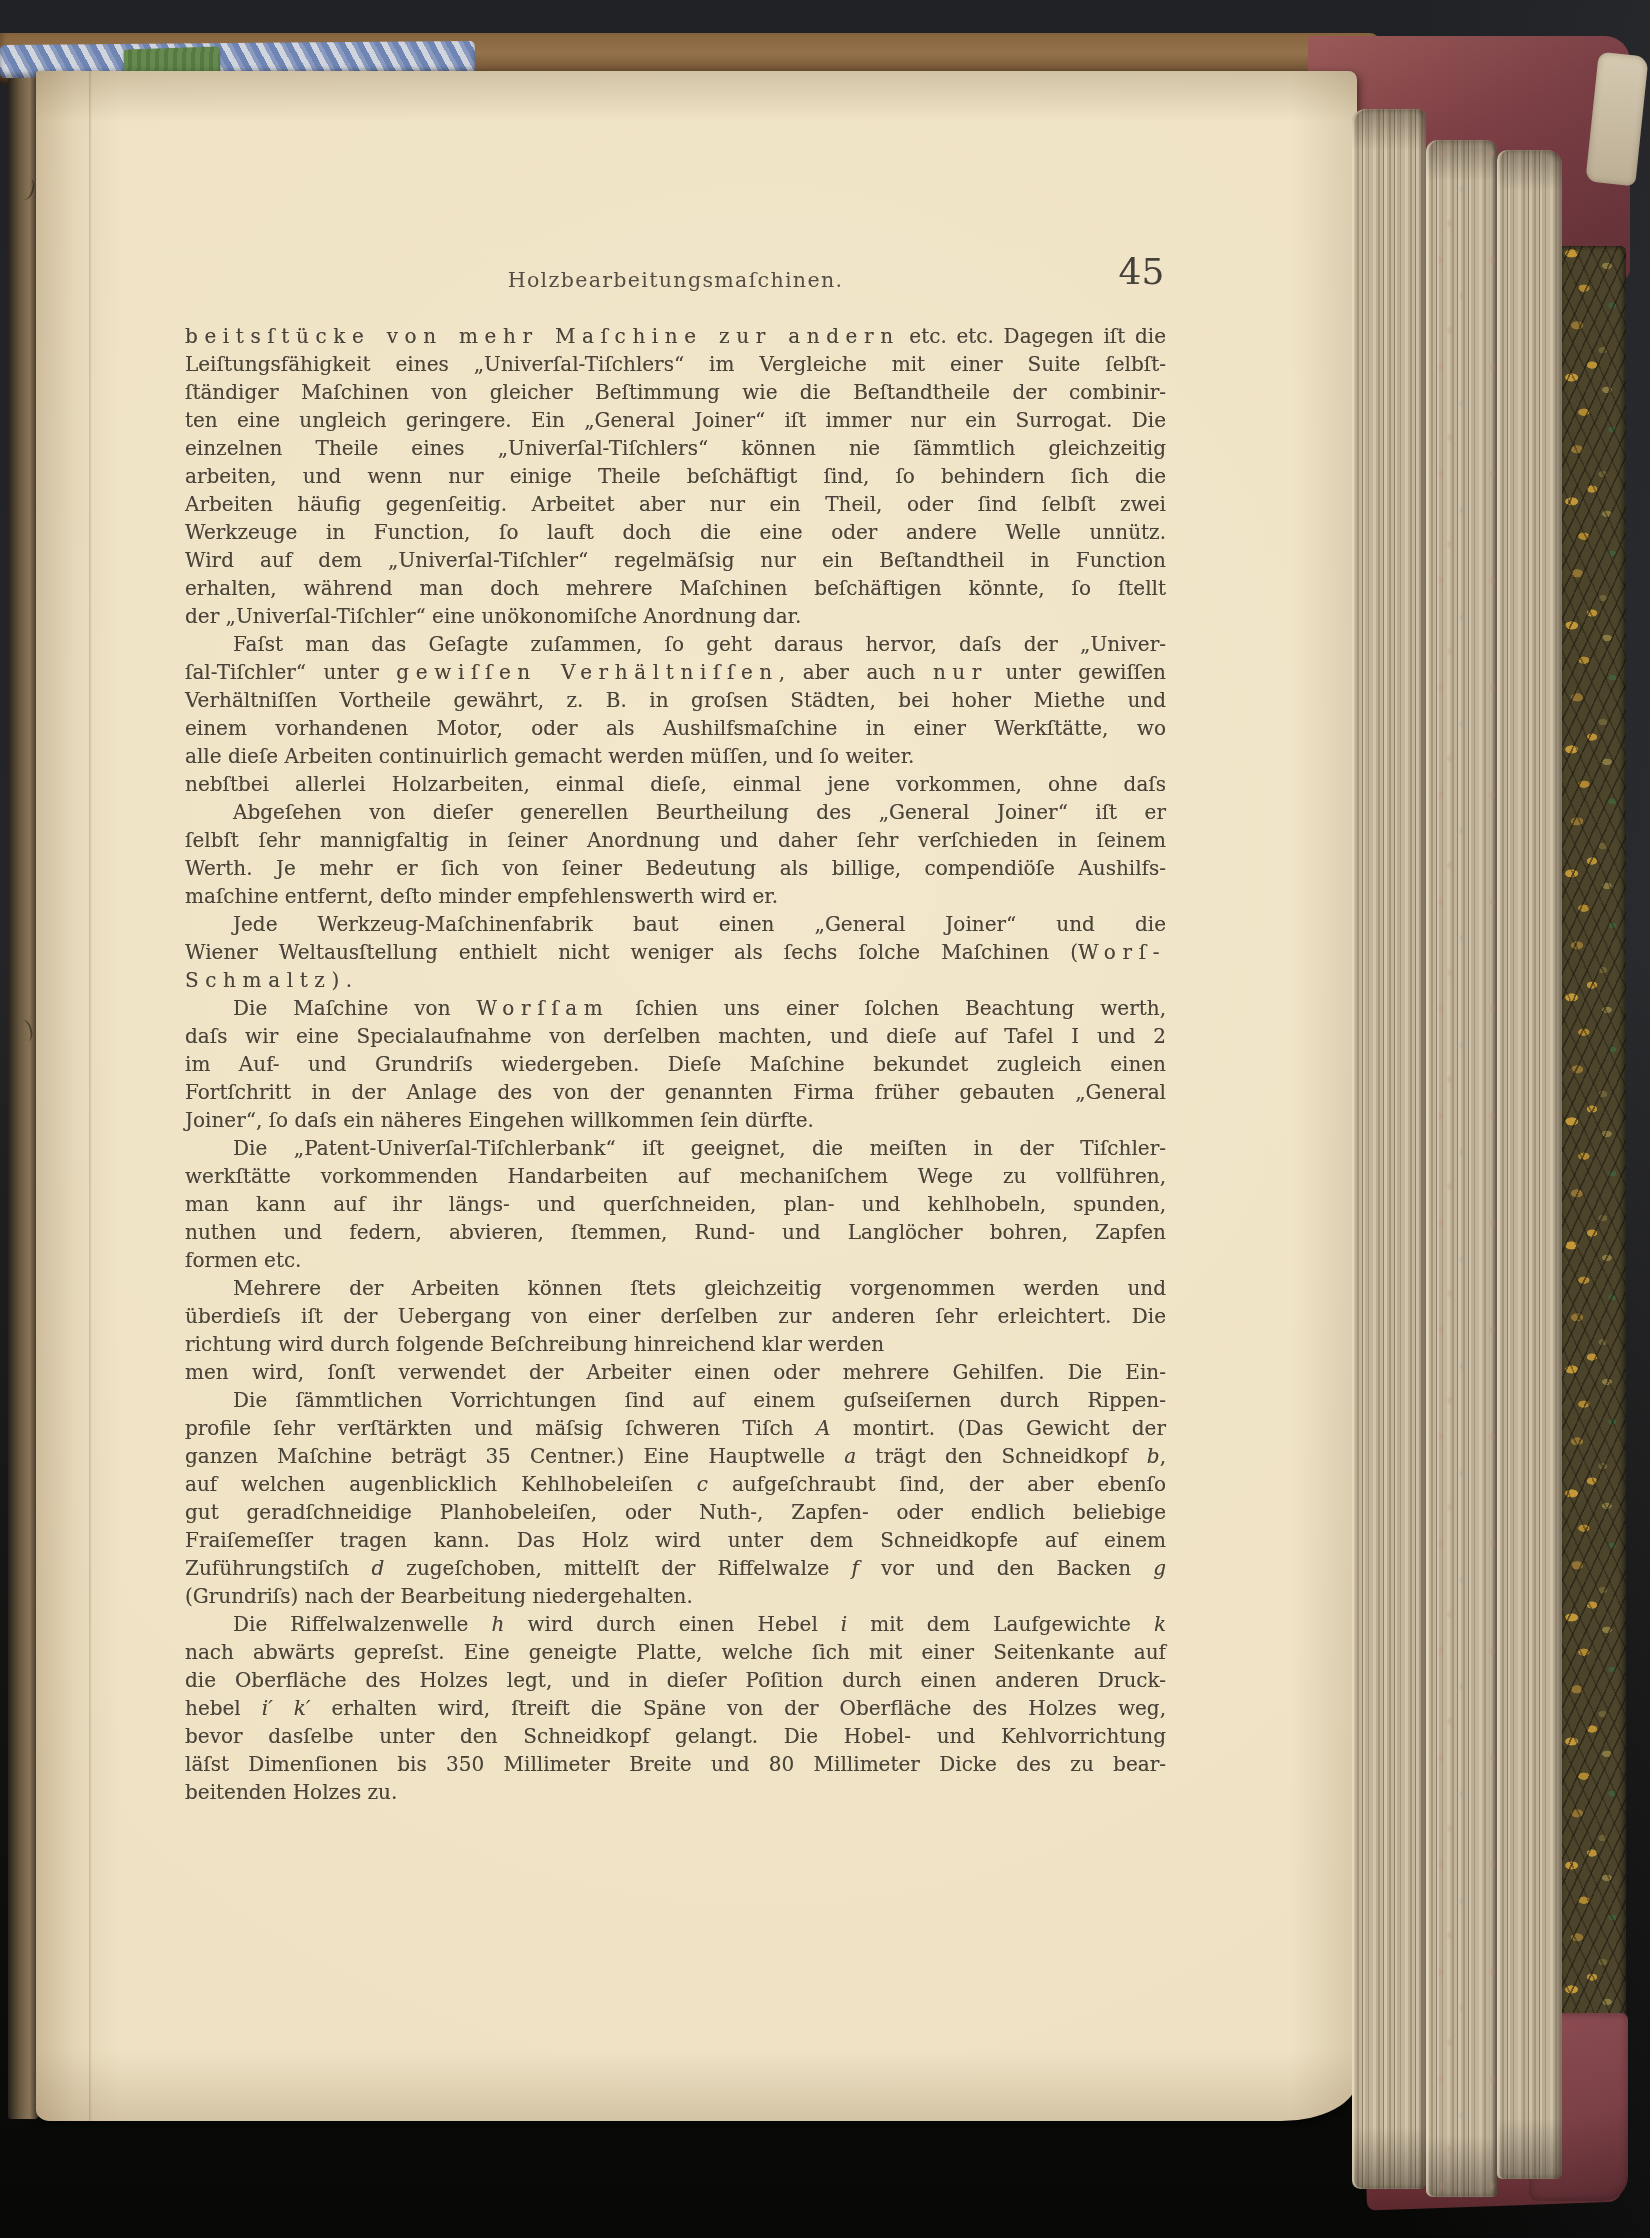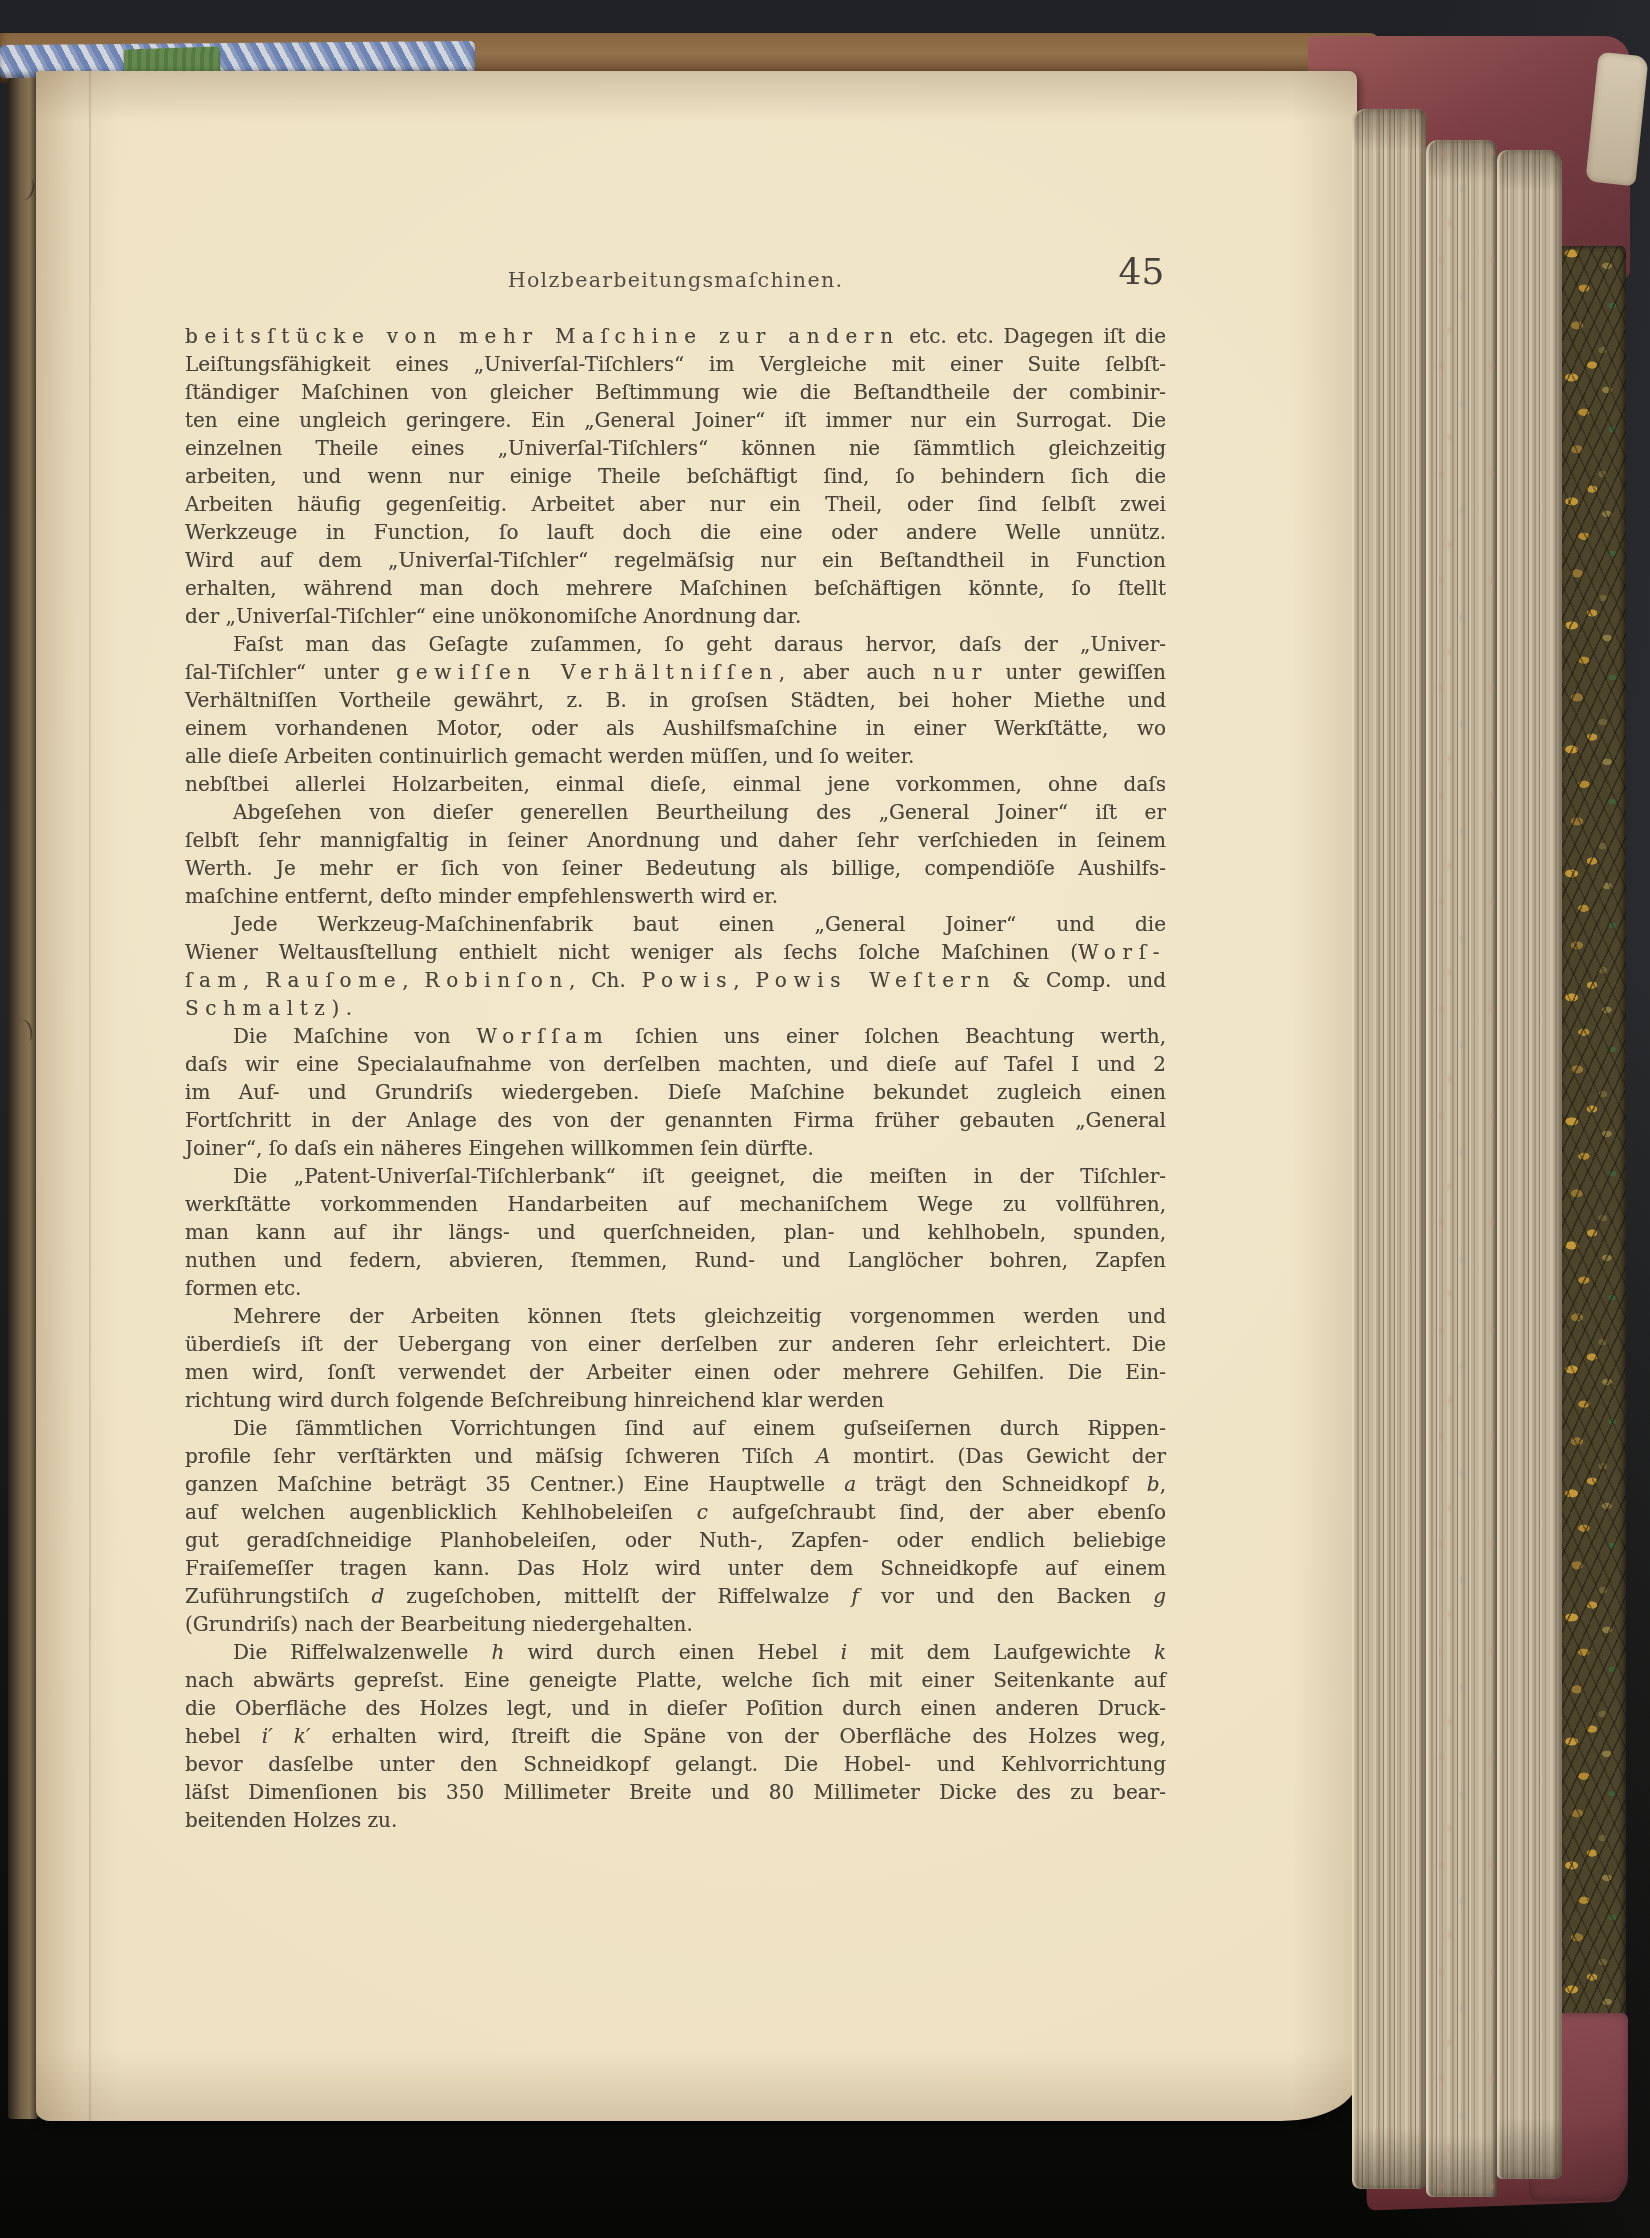--- a/index.html
+++ b/index.html
@@ -144,36 +144,35 @@
         <div class="line">Verhältniſſen Vortheile gewährt, z. B. in groſsen Städten, bei hoher Miethe und</div>
         <div class="line">einem vorhandenen Motor, oder als Aushilfsmaſchine in einer Werkſtätte, wo</div>
         <div class="line pl">alle dieſe Arbeiten continuirlich gemacht werden müſſen, und ſo weiter.</div>
         <div class="line">nebſtbei allerlei Holzarbeiten, einmal dieſe, einmal jene vorkommen, ohne daſs</div>
         <div class="line ind">Abgeſehen von dieſer generellen Beurtheilung des „General Joiner“ iſt er</div>
         <div class="line">ſelbſt ſehr mannigfaltig in ſeiner Anordnung und daher ſehr verſchieden in ſeinem</div>
         <div class="line">Werth.  Je mehr er ſich von ſeiner Bedeutung als billige, compendiöſe Aushilfs-</div>
         <div class="line pl">maſchine entfernt, deſto minder empfehlenswerth wird er.</div>
         <div class="line ind">Jede Werkzeug-Maſchinenfabrik baut einen „General Joiner“ und die</div>
         <div class="line">Wiener Weltausſtellung enthielt nicht weniger als ſechs ſolche Maſchinen (<span class="g">Worſ-</span></div>
-        <div class="line"><span class="g">ſam</span>, <span class="g">Rauſome</span>, <span class="g">Robinſon</span>, Ch. <span class="g">Powis</span>, <span class="g">Powis Weſtern</span> &amp; Comp. und</div>
         <div class="line pl"><span class="g">Schmaltz)</span>.</div>
         <div class="line ind">Die Maſchine von <span class="g">Worſſam</span> ſchien uns einer ſolchen Beachtung werth,</div>
         <div class="line">daſs wir eine Specialaufnahme von derſelben machten, und dieſe auf Tafel I und 2</div>
         <div class="line">im Auf- und Grundriſs wiedergeben.  Dieſe Maſchine bekundet zugleich einen</div>
         <div class="line">Fortſchritt in der Anlage des von der genannten Firma früher gebauten „General</div>
         <div class="line pl">Joiner“, ſo daſs ein näheres Eingehen willkommen ſein dürfte.</div>
         <div class="line ind">Die „Patent-Univerſal-Tiſchlerbank“ iſt geeignet, die meiſten in der Tiſchler-</div>
         <div class="line">werkſtätte vorkommenden Handarbeiten auf mechaniſchem Wege zu vollführen,</div>
         <div class="line">man kann auf ihr längs- und querſchneiden, plan- und kehlhobeln, spunden,</div>
         <div class="line">nuthen und federn, abvieren, ſtemmen, Rund- und Langlöcher bohren, Zapfen</div>
         <div class="line pl">formen etc.</div>
         <div class="line ind">Mehrere der Arbeiten können ſtets gleichzeitig vorgenommen werden und</div>
         <div class="line">überdieſs iſt der Uebergang von einer derſelben zur anderen ſehr erleichtert.  Die</div>
+        <div class="line pl">richtung wird durch folgende Beſchreibung hinreichend klar werden</div>
         <div class="line">men wird, ſonſt verwendet der Arbeiter einen oder mehrere Gehilfen. Die Ein-</div>
-        <div class="line pl">richtung wird durch folgende Beſchreibung hinreichend klar werden</div>
         <div class="line ind">Die ſämmtlichen Vorrichtungen ſind auf einem guſseiſernen durch Rippen-</div>
         <div class="line">profile ſehr verſtärkten und mäſsig ſchweren Tiſch <i>A</i> montirt. (Das Gewicht der</div>
         <div class="line">ganzen Maſchine beträgt 35 Centner.) Eine Hauptwelle <i>a</i> trägt den Schneidkopf <i>b</i>,</div>
         <div class="line">auf welchen augenblicklich Kehlhobeleiſen <i>c</i> aufgeſchraubt ſind, der aber ebenſo</div>
         <div class="line">gut geradſchneidige Planhobeleiſen, oder Nuth-, Zapfen- oder endlich beliebige</div>
         <div class="line">Fraiſemeſſer tragen kann.  Das Holz wird unter dem Schneidkopfe auf einem</div>
         <div class="line">Zuführungstiſch <i>d</i> zugeſchoben, mittelſt der Riffelwalze <i>f</i> vor und den Backen <i>g</i></div>
         <div class="line pl">(Grundriſs) nach der Bearbeitung niedergehalten.</div>
         <div class="line ind">Die Riffelwalzenwelle <i>h</i> wird durch einen Hebel <i>i</i> mit dem Laufgewichte <i>k</i></div>
         <div class="line">nach abwärts gepreſst. Eine geneigte Platte, welche ſich mit einer Seitenkante auf</div>

